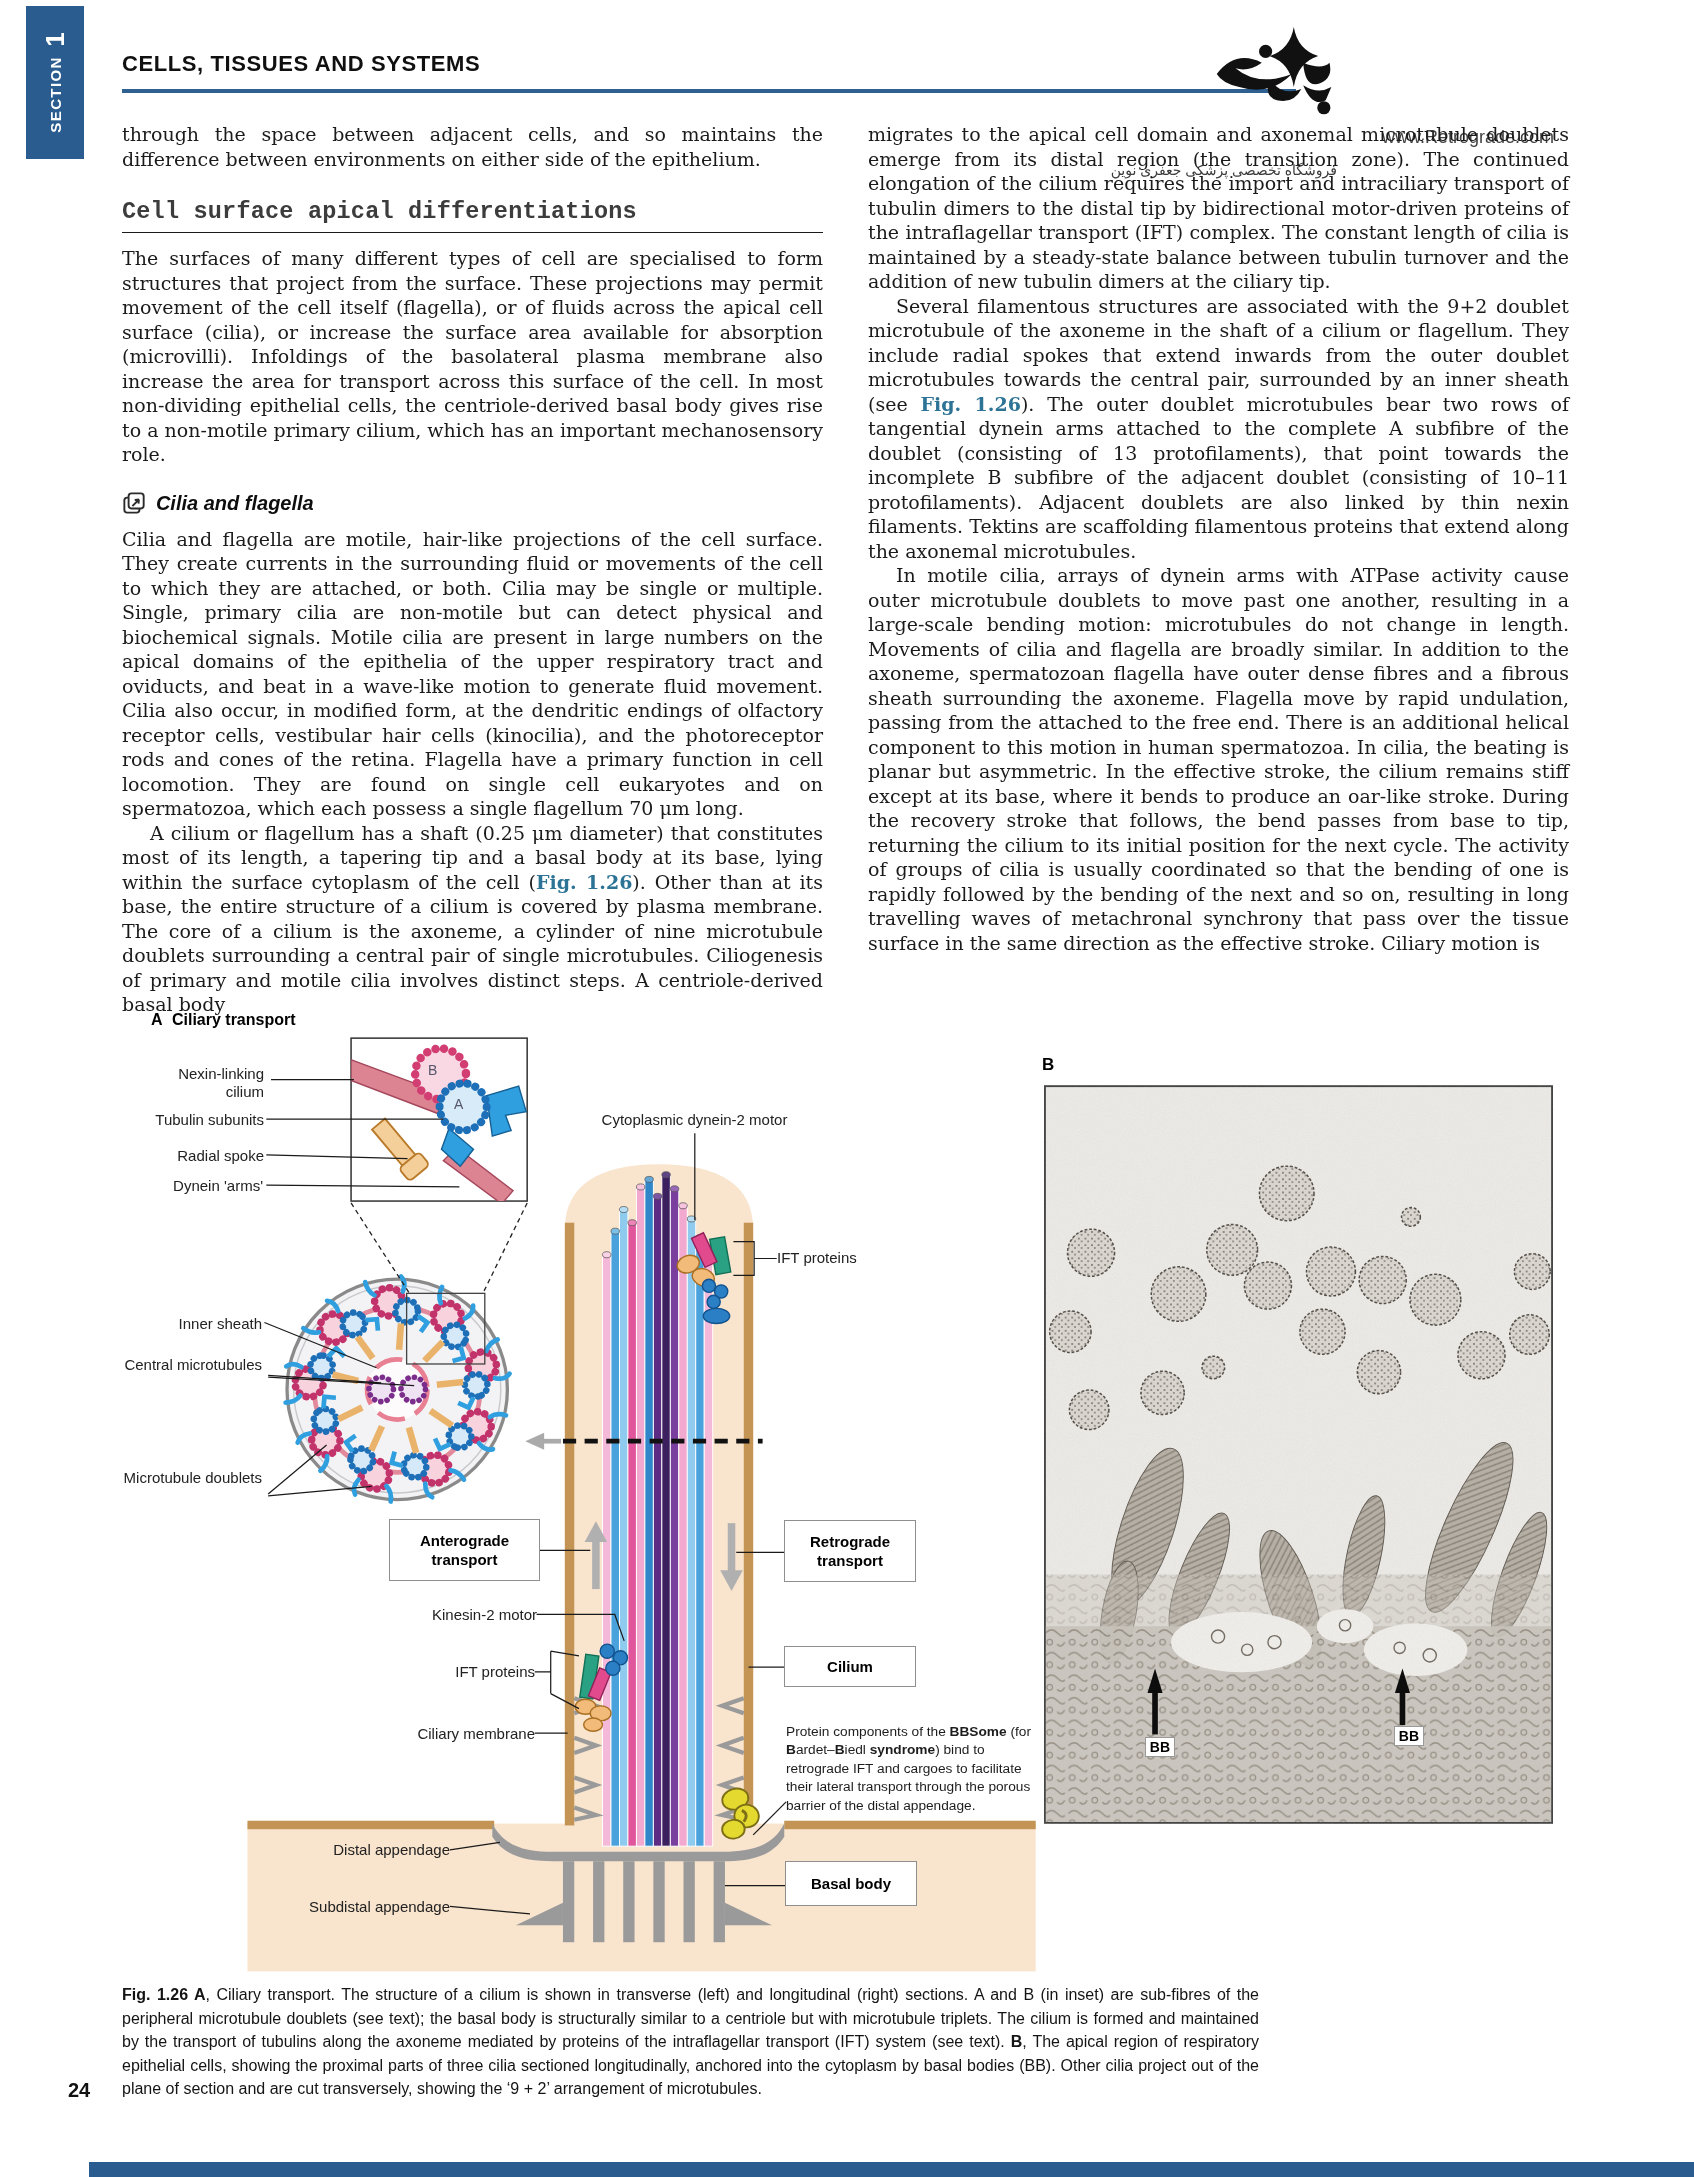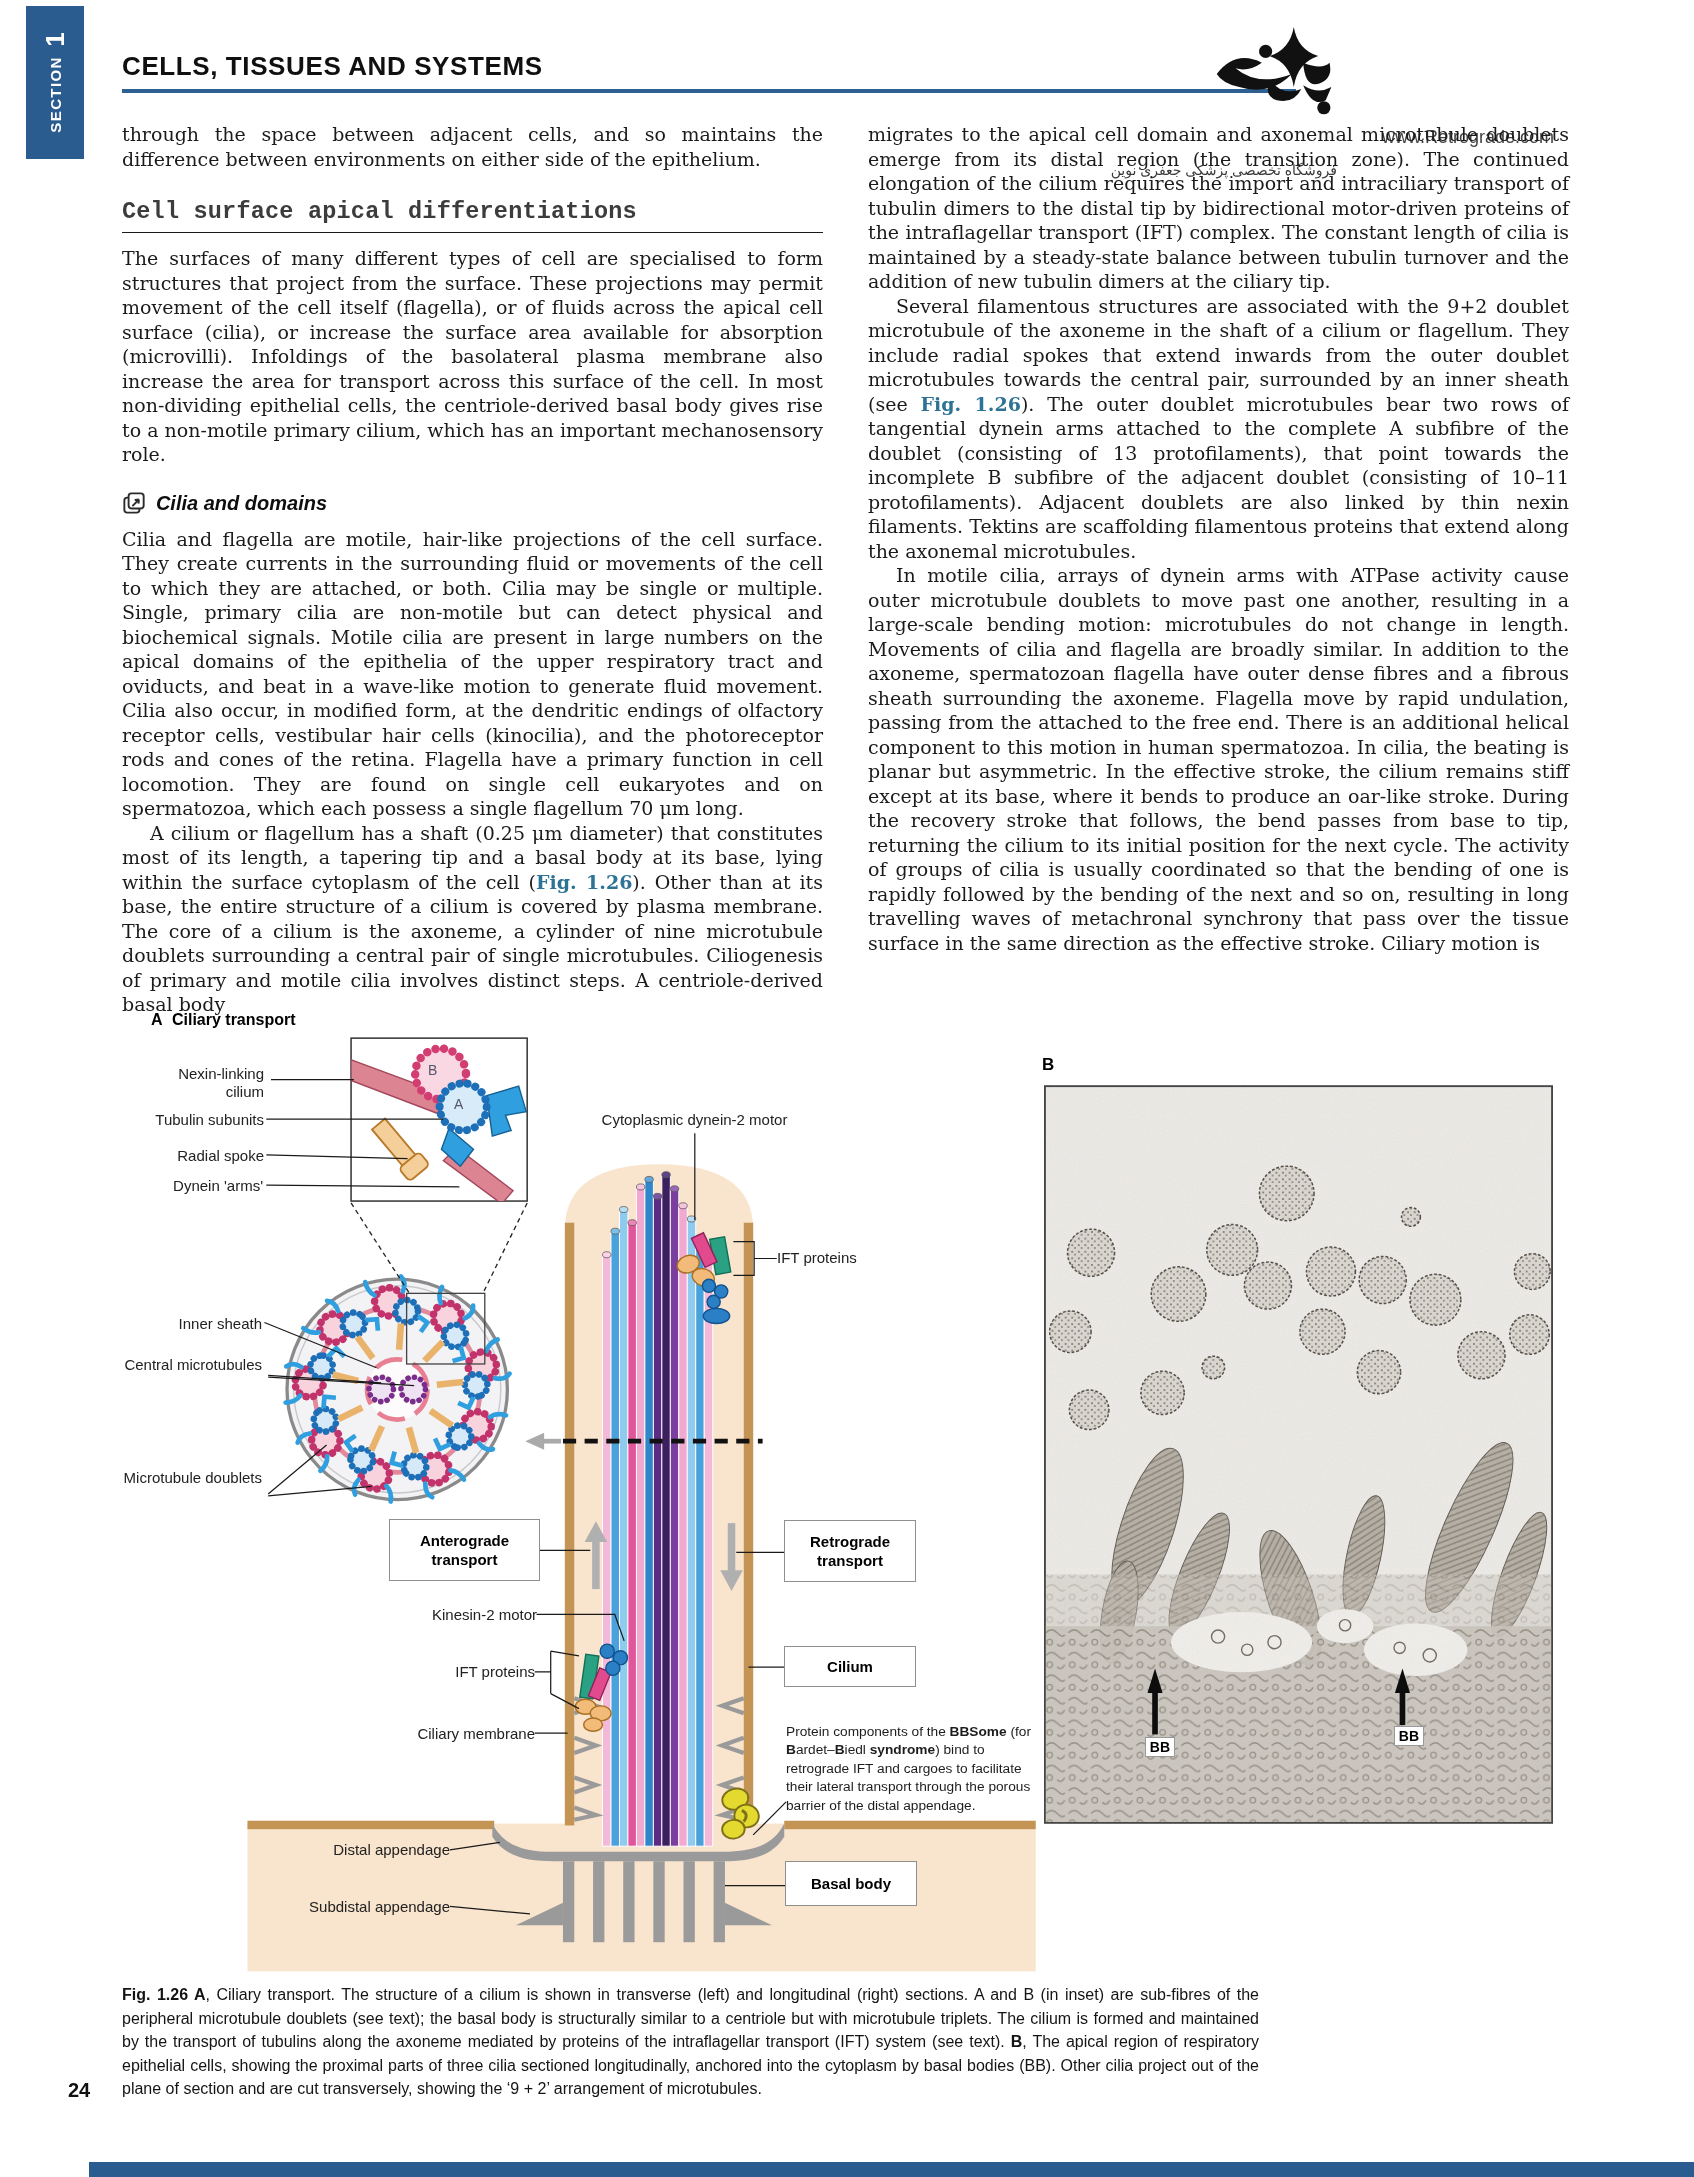--- a/index.html
+++ b/index.html
@@ -4,21 +4,21 @@
 <style>
   html,body{margin:0;padding:0;}
   body{width:1695px;height:2177px;position:relative;background:#ffffff;
        font-family:"Liberation Sans",sans-serif;color:#1b1b1b;overflow:hidden;}
   
   .stab{position:absolute;left:26px;top:5.6px;width:58px;height:153px;background:#2b5c8f;
         display:flex;align-items:center;justify-content:center;}
   .stab-in{transform:rotate(-90deg);white-space:nowrap;color:#fff;font-weight:bold;
         letter-spacing:1.4px;font-size:15px;display:flex;align-items:center;}
   .stab-num{font-size:26px;margin-left:9.4px;letter-spacing:0;}
-  .ptitle{position:absolute;left:122px;top:51px;font-size:26px;font-weight:bold;
+  .ptitle{position:absolute;left:122px;top:51px;font-size:22px;font-weight:bold;
         letter-spacing:0.6px;color:#101010;}
   .trule{position:absolute;left:122px;top:89px;width:1174px;height:3.8px;background:#2e6191;}
   .logo{position:absolute;left:1213px;top:24.5px;}
   .wmurl{position:absolute;left:1382px;top:127px;font-size:18px;color:#2e2e2e;opacity:.9;}
   .wmfa{position:absolute;left:1102px;top:162px;width:235px;text-align:right;font-size:14px;
         color:#3a3a3a;direction:rtl;}
   
   .col{position:absolute;top:122px;width:701px;font-family:"DejaVu Serif",serif;
        font-size:19px;line-height:24.5px;text-align:justify;color:#1b1b1b;}
   .col1{left:122px;} .col2{left:868px;}
@@ -79,21 +79,21 @@
 <div class="col col1">
   <p>through the space between adjacent cells, and so maintains the difference between environments on either side of the epithelium.</p>
   <h2 class="sec">Cell surface apical differentiations</h2>
   <p>The surfaces of many different types of cell are specialised to form structures that project from the surface. These projections may permit movement of the cell itself (flagella), or of fluids across the apical cell surface (cilia), or increase the surface area available for absorption (microvilli). Infoldings of the basolateral plasma membrane also increase the area for transport across this surface of the cell. In most non-dividing epithelial cells, the centriole-derived basal body gives rise to a non-motile primary cilium, which has an important mechanosensory role.</p>
   <div class="subrow">
     <svg width="24.5" height="24.5" viewBox="0 0 26 26">
       <rect x="2.5" y="7" width="16" height="16" rx="3" fill="#fff" stroke="#2b2b2b" stroke-width="2"></rect>
       <rect x="7" y="2.5" width="16" height="16" rx="3" fill="#fff" stroke="#2b2b2b" stroke-width="2"></rect>
       <path d="M11,16 L18,9 M18,9 L13.5,9.5 M18,9 L17.5,13.5" stroke="#2b2b2b" stroke-width="2" fill="none"></path>
     </svg>
-    <h3 class="sub">Cilia and domains</h3>
+    <h3 class="sub">Cilia and flagella</h3>
   </div>
   <p><span>Cilia and flagella are motile, hair-like projections of the cell surface. They create currents in the surrounding fluid or movements of the cell to which they are attached, or both. Cilia may be single or multiple. Single, primary cilia are non-motile but can detect physical and biochemical signals. Motile cilia are present in large numbers on the apical domains of the epithelia of the upper respiratory tract and oviducts, and beat in a wave-like motion to generate fluid movement. Cilia also occur, in modified form, at the dendritic endings of olfactory receptor cells, vestibular hair cells (kinocilia), and the photoreceptor rods and cones of the retina. Flagella have a primary function in cell locomotion. They are found on single cell eukaryotes and on spermatozoa, which each possess a single flagellum 70 μm long.</span></p>
   <p class="indent"><span>A cilium or flagellum has a shaft (0.25 μm diameter) that constitutes most of its length, a tapering tip and a basal body at its base, lying within the surface cytoplasm of the cell (</span><span class="figlink">Fig. 1.26</span><span>). Other than at its base, the entire structure of a cilium is covered by plasma membrane. The core of a cilium is the axoneme, a cylinder of nine microtubule doublets surrounding a central pair of single microtubules. Ciliogenesis of primary and motile cilia involves distinct steps. A centriole-derived basal body</span></p>
 </div>
 
 <div class="col col2">
   <p>migrates to the apical cell domain and axonemal microtubule doublets emerge from its distal region (the transition zone). The continued elongation of the cilium requires the import and intraciliary transport of tubulin dimers to the distal tip by bidirectional motor-driven proteins of the intraflagellar transport (IFT) complex. The constant length of cilia is maintained by a steady-state balance between tubulin turnover and the addition of new tubulin dimers at the ciliary tip.</p>
   <p class="indent"><span>Several filamentous structures are associated with the 9+2 doublet microtubule of the axoneme in the shaft of a cilium or flagellum. They include radial spokes that extend inwards from the outer doublet microtubules towards the central pair, surrounded by an inner sheath (see </span><span class="figlink">Fig. 1.26</span><span>). The outer doublet microtubules bear two rows of tangential dynein arms attached to the complete A subfibre of the doublet (consisting of 13 protofilaments), that point towards the incomplete B subfibre of the adjacent doublet (consisting of 10–11 protofilaments). Adjacent doublets are also linked by thin nexin filaments. Tektins are scaffolding filamentous proteins that extend along the axonemal microtubules.</span></p>
   <p class="indent">In motile cilia, arrays of dynein arms with ATPase activity cause outer microtubule doublets to move past one another, resulting in a large-scale bending motion: microtubules do not change in length. Movements of cilia and flagella are broadly similar. In addition to the axoneme, spermatozoan flagella have outer dense fibres and a fibrous sheath surrounding the axoneme. Flagella move by rapid undulation, passing from the attached to the free end. There is an additional helical component to this motion in human spermatozoa. In cilia, the beating is planar but asymmetric. In the effective stroke, the cilium remains stiff except at its base, where it bends to produce an oar-like stroke. During the recovery stroke that follows, the bend passes from base to tip, returning the cilium to its initial position for the next cycle. The activity of groups of cilia is usually coordinated so that the bending of one is rapidly followed by the bending of the next and so on, resulting in long travelling waves of metachronal synchrony that pass over the tissue surface in the same direction as the effective stroke. Ciliary motion is</p>
 </div>

